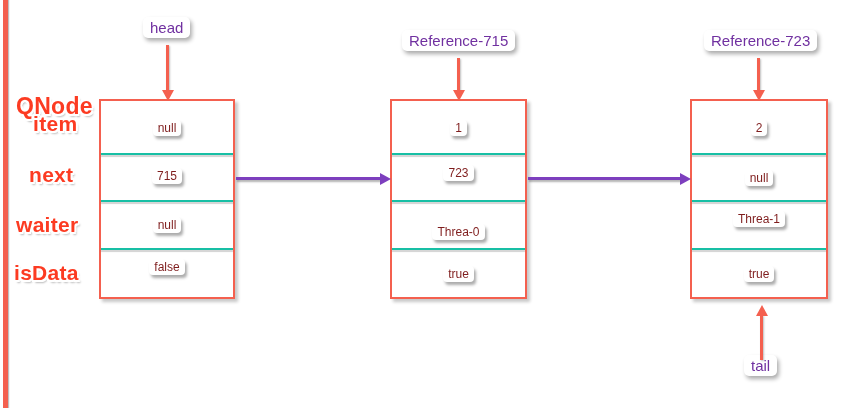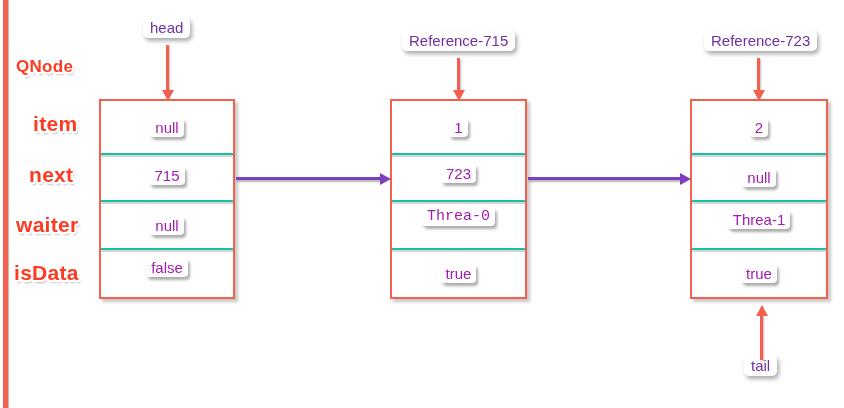--- a/index.html
+++ b/index.html
@@ -26,42 +26,42 @@
     font-weight:bold;
     font-size:21px;
     letter-spacing:.3px;
     white-space:nowrap;
     text-shadow:
       -1.6px -1.6px 0 #fff, 1.6px -1.6px 0 #fff,
       -1.6px  1.6px 0 #fff, 1.6px  1.6px 0 #fff,
       -2px 0 0 #fff, 2px 0 0 #fff, 0 -2px 0 #fff, 0 2px 0 #fff,
       2px 3px 2px rgba(0,0,0,.28);
   }
-  .field-label.qnode{font-size:17px;}
+  .field-label.qnode{font-size:23px;margin-top:36px;}
 
   
   .node{
     position:absolute;
     border:2px solid #f4604f;
     background:#ffffff;
     box-sizing:border-box;
     box-shadow:3px 3px 3px rgba(0,0,0,.22);
   }
   .cell{
     position:absolute;left:0;right:0;
     display:flex;align-items:center;justify-content:center;
   }
   .divider{
     position:absolute;left:0;right:0;height:2px;
     background:#18bfa5;
     box-shadow:0 2px 1px rgba(0,0,0,.18);
   }
   .val{
-    color:#a21caf;
-    font-size:15px;
+    color:#7f1d1d;
+    font-size:12px;
     background:#ffffff;
     border-radius:4px;
     padding:1px 5px;
     white-space:nowrap;
     box-shadow:2px 3px 3px rgba(0,0,0,.33);
   }
 
   
   .callout{
     position:absolute;
@@ -142,21 +142,21 @@
 
   <div class="node" style="left:390px;top:99px;width:137px;height:200px;">
     <div class="cell" style="top:0px;height:53px;">
       <span class="val">1</span>
     </div>
     <div class="divider" style="top:52px;"></div>
     <div class="cell" style="top:54px;height:36px;">
       <span class="val">723</span>
     </div>
     <div class="divider" style="top:99px;"></div>
-    <div class="cell" style="top:93px;height:44px;font-family:Liberation Mono, monospace;">
+    <div class="cell" style="top:109px;height:44px;">
       <span class="val">Threa-0</span>
     </div>
     <div class="divider" style="top:147px;"></div>
     <div class="cell" style="top:149px;height:47px;">
       <span class="val">true</span>
     </div>
   </div>
 
   <div class="callout" style="left:402px;top:30px;">Reference-715</div>
   <div class="v-arrow down" style="left:457px;top:58px;height:44px;">

